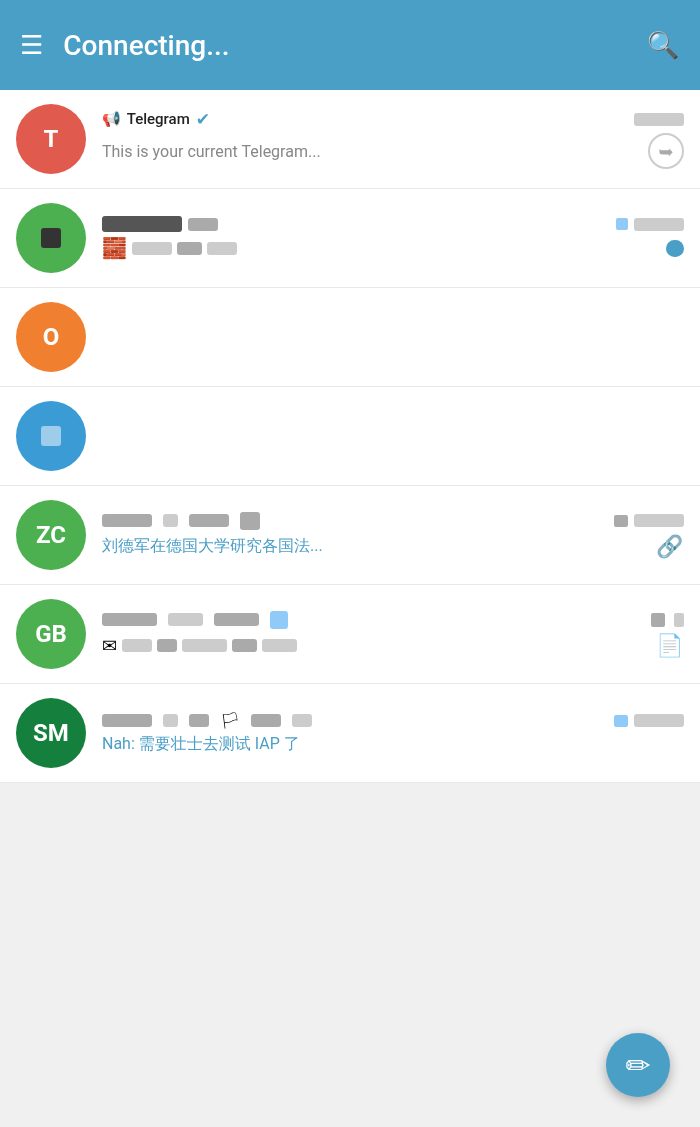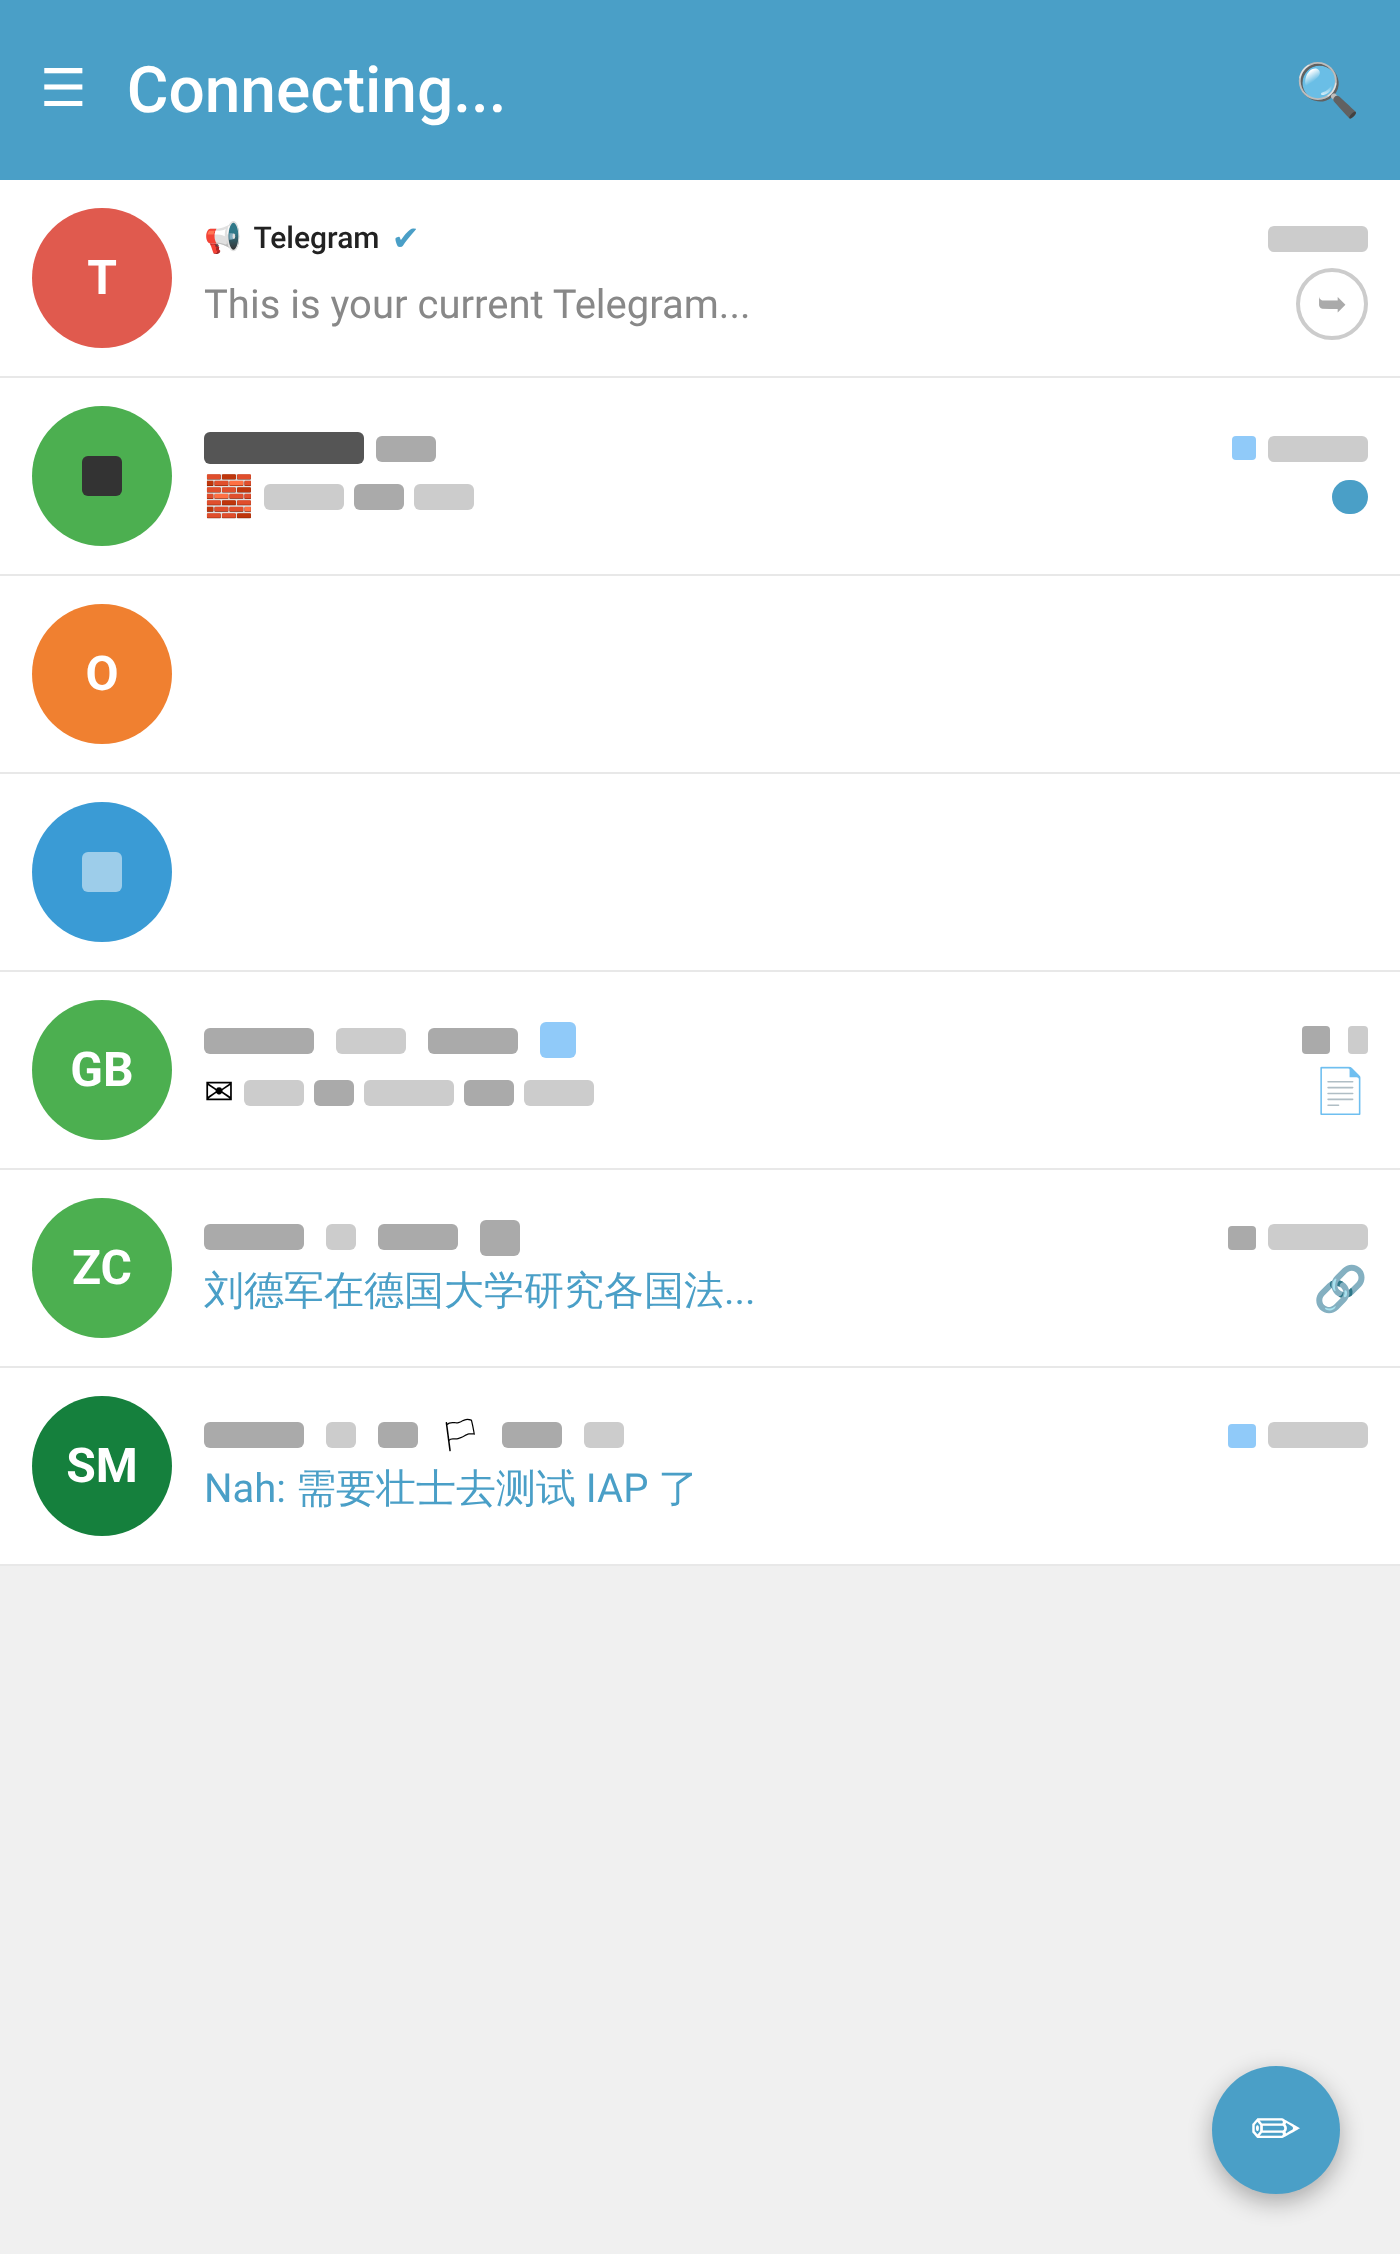--- a/index.html
+++ b/index.html
@@ -22,21 +22,21 @@
     }
     .header-menu-icon {
       color: white;
       font-size: 26px;
       cursor: pointer;
       margin-right: 20px;
       line-height: 1;
     }
     .header-title {
       color: white;
-      font-size: 32px;
+      font-size: 28px;
       font-weight: 500;
       flex: 1;
     }
     .header-search-icon {
       color: white;
       font-size: 26px;
       cursor: pointer;
     }
 
     
@@ -102,21 +102,21 @@
       color: #4a9fc7;
       font-size: 17px;
       flex-shrink: 0;
     }
     .chat-bottom-row {
       display: flex;
       align-items: center;
       justify-content: space-between;
     }
     .chat-preview {
-      font-size: 20px;
+      font-size: 16px;
       color: #888;
       white-space: nowrap;
       overflow: hidden;
       text-overflow: ellipsis;
       flex: 1;
       min-width: 0;
     }
     .chat-preview.colored {
       color: #4a9fc7;
     }
@@ -282,20 +282,46 @@
     </div>
   </div>
 
   <div class="chat-item">
     <div class="avatar avatar-teal" style="position:relative;">
       <span style="width:20px;height:20px;background:rgba(255,255,255,0.5);border-radius:3px;"></span>
     </div>
   </div>
 
   <div class="chat-item">
+    <div class="avatar avatar-green3">
+      <span>ZC</span>
+    </div>
+    <div class="chat-content">
+      <div class="chat-top-row">
+        <div class="chat-name-row">
+          <span class="pb pb-dark" style="width:50px;"></span>
+          <span class="pb" style="width:15px;margin-left:5px;"></span>
+          <span class="pb pb-dark" style="width:40px;margin-left:5px;"></span>
+          <span class="pb" style="width:20px;height:18px;margin-left:5px;background:#aaa;"></span>
+        </div>
+        <div class="chat-meta-right">
+          <span class="pb" style="width:14px;height:12px;background:#aaa;border-radius:2px;"></span>
+          <span class="time-blurred"></span>
+        </div>
+      </div>
+      <div class="chat-bottom-row">
+        <span class="chat-preview colored">刘德军在德国大学研究各国法...</span>
+        <div class="chat-meta-right">
+          <span style="font-size:22px;color:#4a9fc7;">🔗</span>
+        </div>
+      </div>
+    </div>
+  </div>
+
+  <div class="chat-item">
     <div class="avatar avatar-green2">
       <span>GB</span>
     </div>
     <div class="chat-content">
       <div class="chat-top-row">
         <div class="chat-name-row">
           <span class="pb pb-dark" style="width:55px;"></span>
           <span class="pb" style="width:35px;margin-left:5px;"></span>
           <span class="pb pb-dark" style="width:45px;margin-left:5px;"></span>
           <span class="pb" style="width:18px;height:18px;margin-left:5px;background:#90caf9;"></span>
@@ -315,46 +341,20 @@
           <span class="pb" style="width:35px;"></span>
         </div>
         <div class="chat-meta-right">
           <span style="font-size:22px;color:#4a9fc7;">📄</span>
         </div>
       </div>
     </div>
   </div>
 
   <div class="chat-item">
-    <div class="avatar avatar-green3">
-      <span>ZC</span>
-    </div>
-    <div class="chat-content">
-      <div class="chat-top-row">
-        <div class="chat-name-row">
-          <span class="pb pb-dark" style="width:50px;"></span>
-          <span class="pb" style="width:15px;margin-left:5px;"></span>
-          <span class="pb pb-dark" style="width:40px;margin-left:5px;"></span>
-          <span class="pb" style="width:20px;height:18px;margin-left:5px;background:#aaa;"></span>
-        </div>
-        <div class="chat-meta-right">
-          <span class="pb" style="width:14px;height:12px;background:#aaa;border-radius:2px;"></span>
-          <span class="time-blurred"></span>
-        </div>
-      </div>
-      <div class="chat-bottom-row">
-        <span class="chat-preview colored">刘德军在德国大学研究各国法...</span>
-        <div class="chat-meta-right">
-          <span style="font-size:22px;color:#4a9fc7;">🔗</span>
-        </div>
-      </div>
-    </div>
-  </div>
-
-  <div class="chat-item">
     <div class="avatar avatar-purple">
       <span>SM</span>
     </div>
     <div class="chat-content">
       <div class="chat-top-row">
         <div class="chat-name-row">
           <span class="pb pb-dark" style="width:50px;"></span>
           <span class="pb" style="width:15px;margin-left:5px;"></span>
           <span class="pb pb-dark" style="width:20px;margin-left:5px;"></span>
           <span style="font-size:16px;margin-left:5px;">🏳</span>

